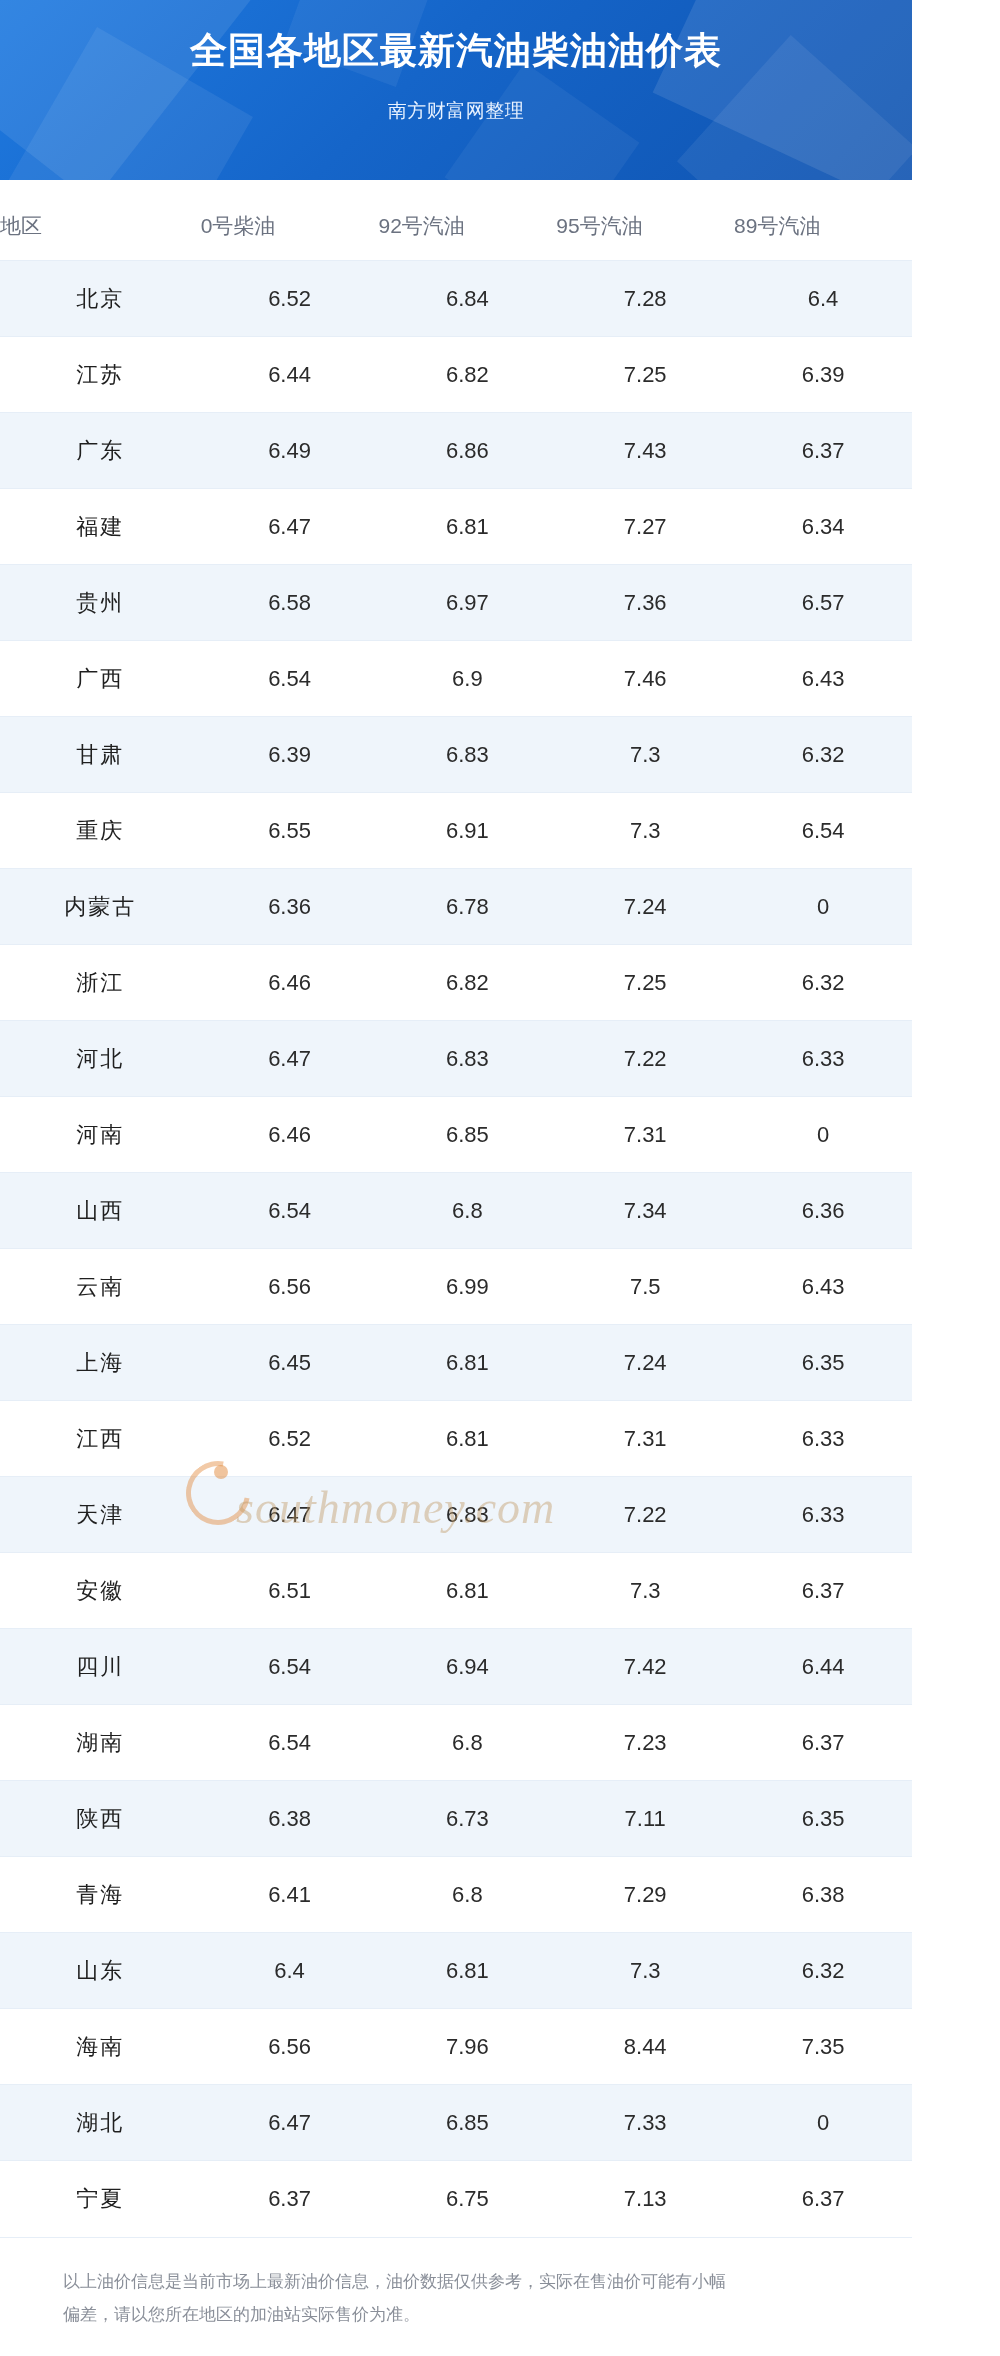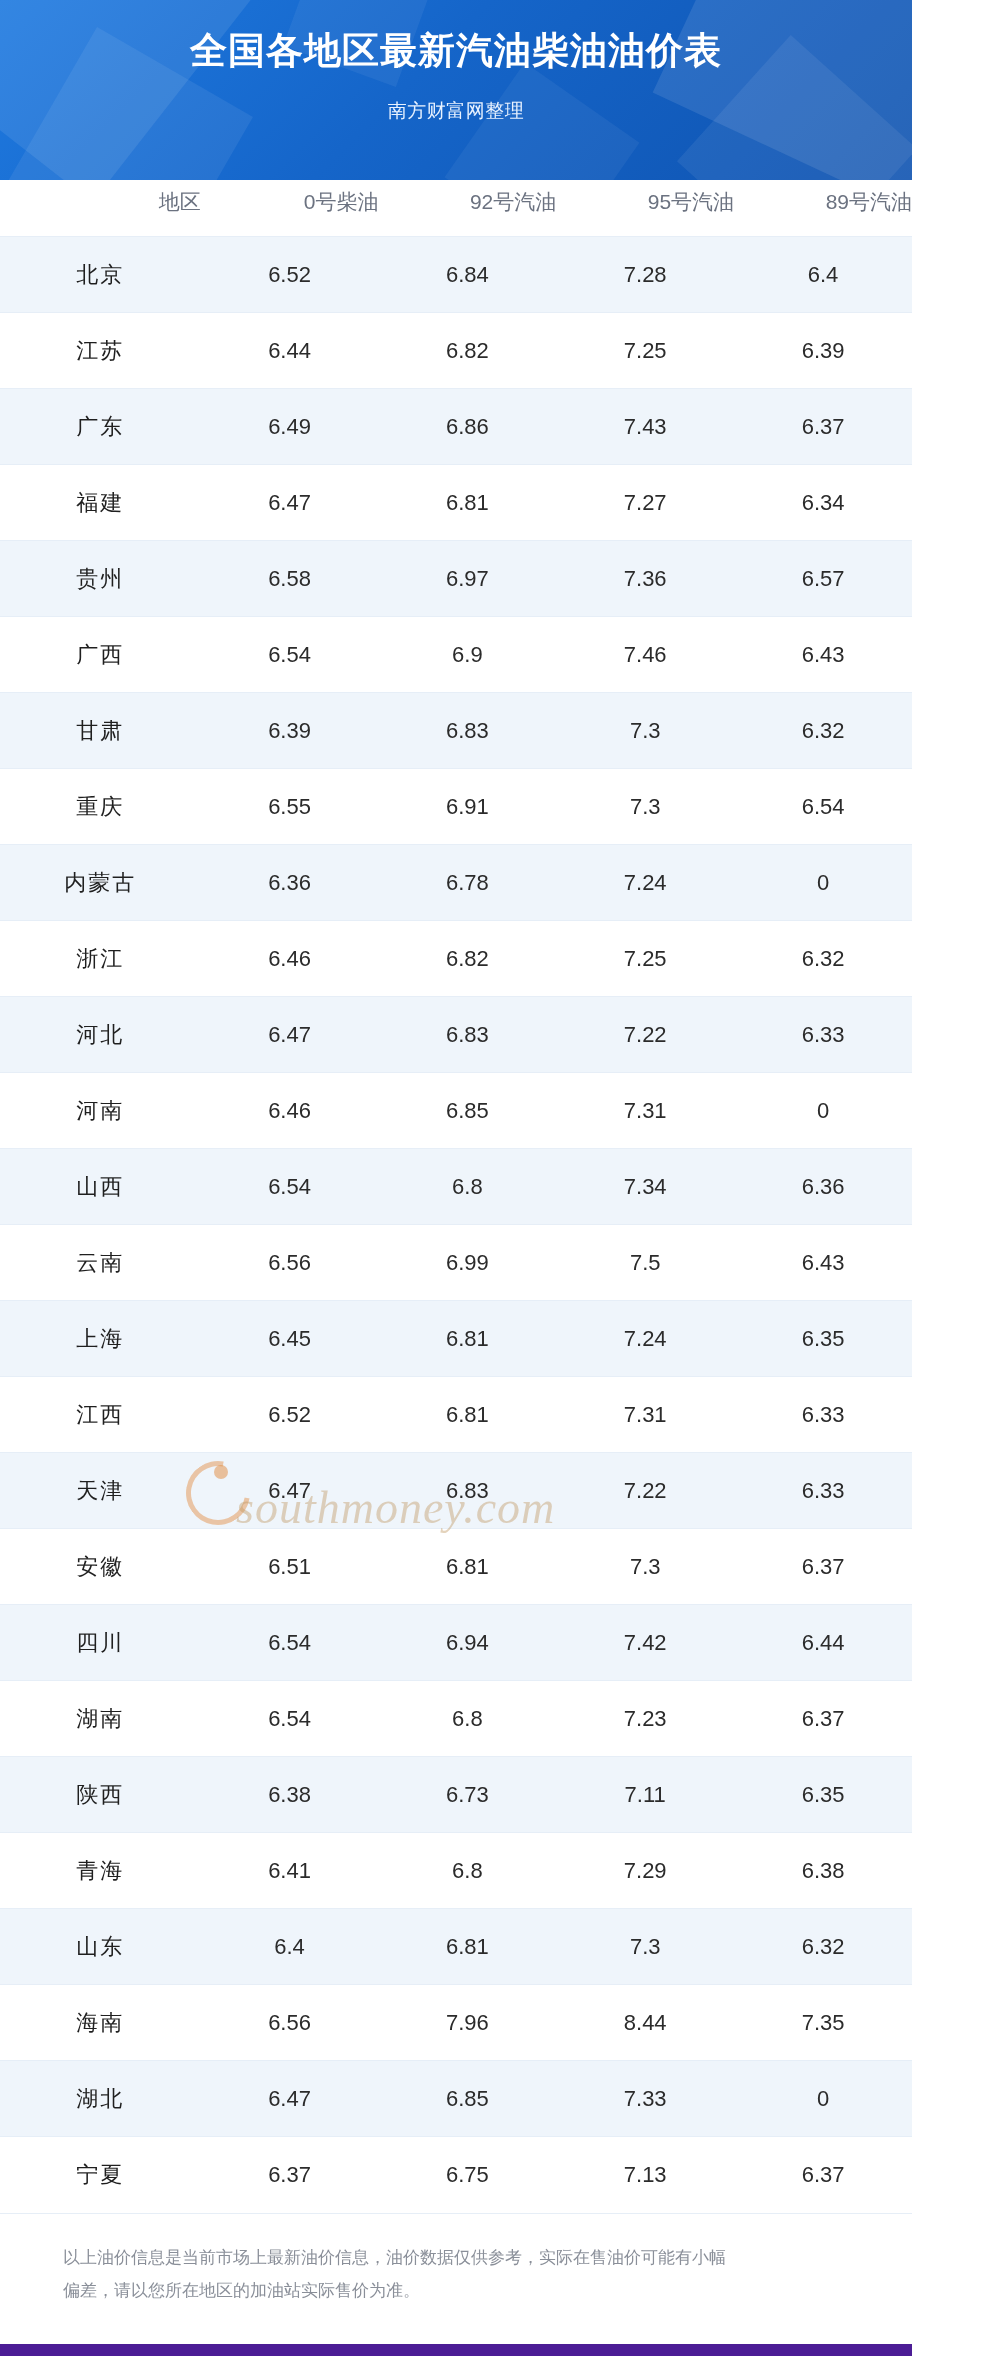--- a/index.html
+++ b/index.html
@@ -95,23 +95,23 @@
     width: 100%;
     border-collapse: collapse;
     table-layout: fixed;
     position: relative;
     z-index: 2;
   }
   table.price th {
     font-size: 21px;
     font-weight: normal;
     color: #6b7280;
-    padding: 8px 0 20px 0;
+    padding: 32px 0 20px 0;
     background: #ffffff;
-    text-align: right;
+    text-align: left;
   }
   table.price td {
     font-size: 22px;
     color: #2b2b2b;
     text-align: center;
     padding: 18px 0;
     height: 76px;
     border-top: 1px solid #e6eef7;
   }
   table.price tbody tr:nth-child(odd) td {

